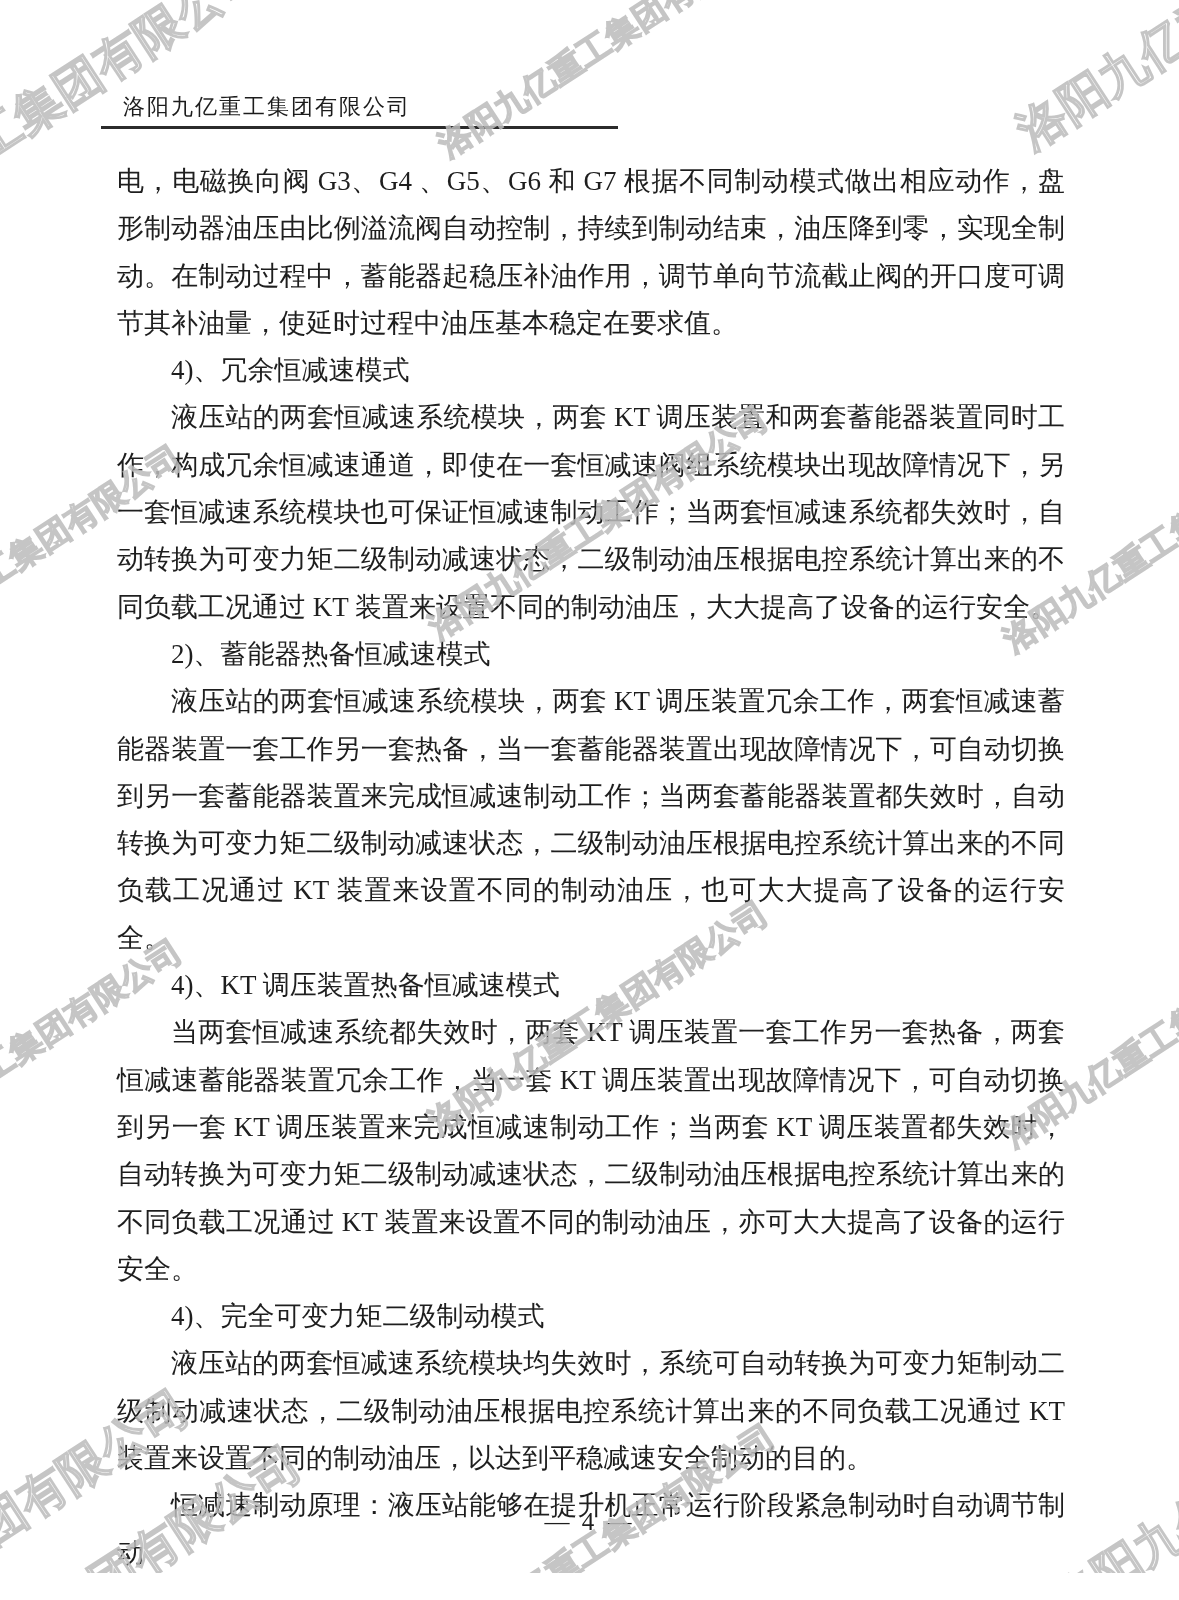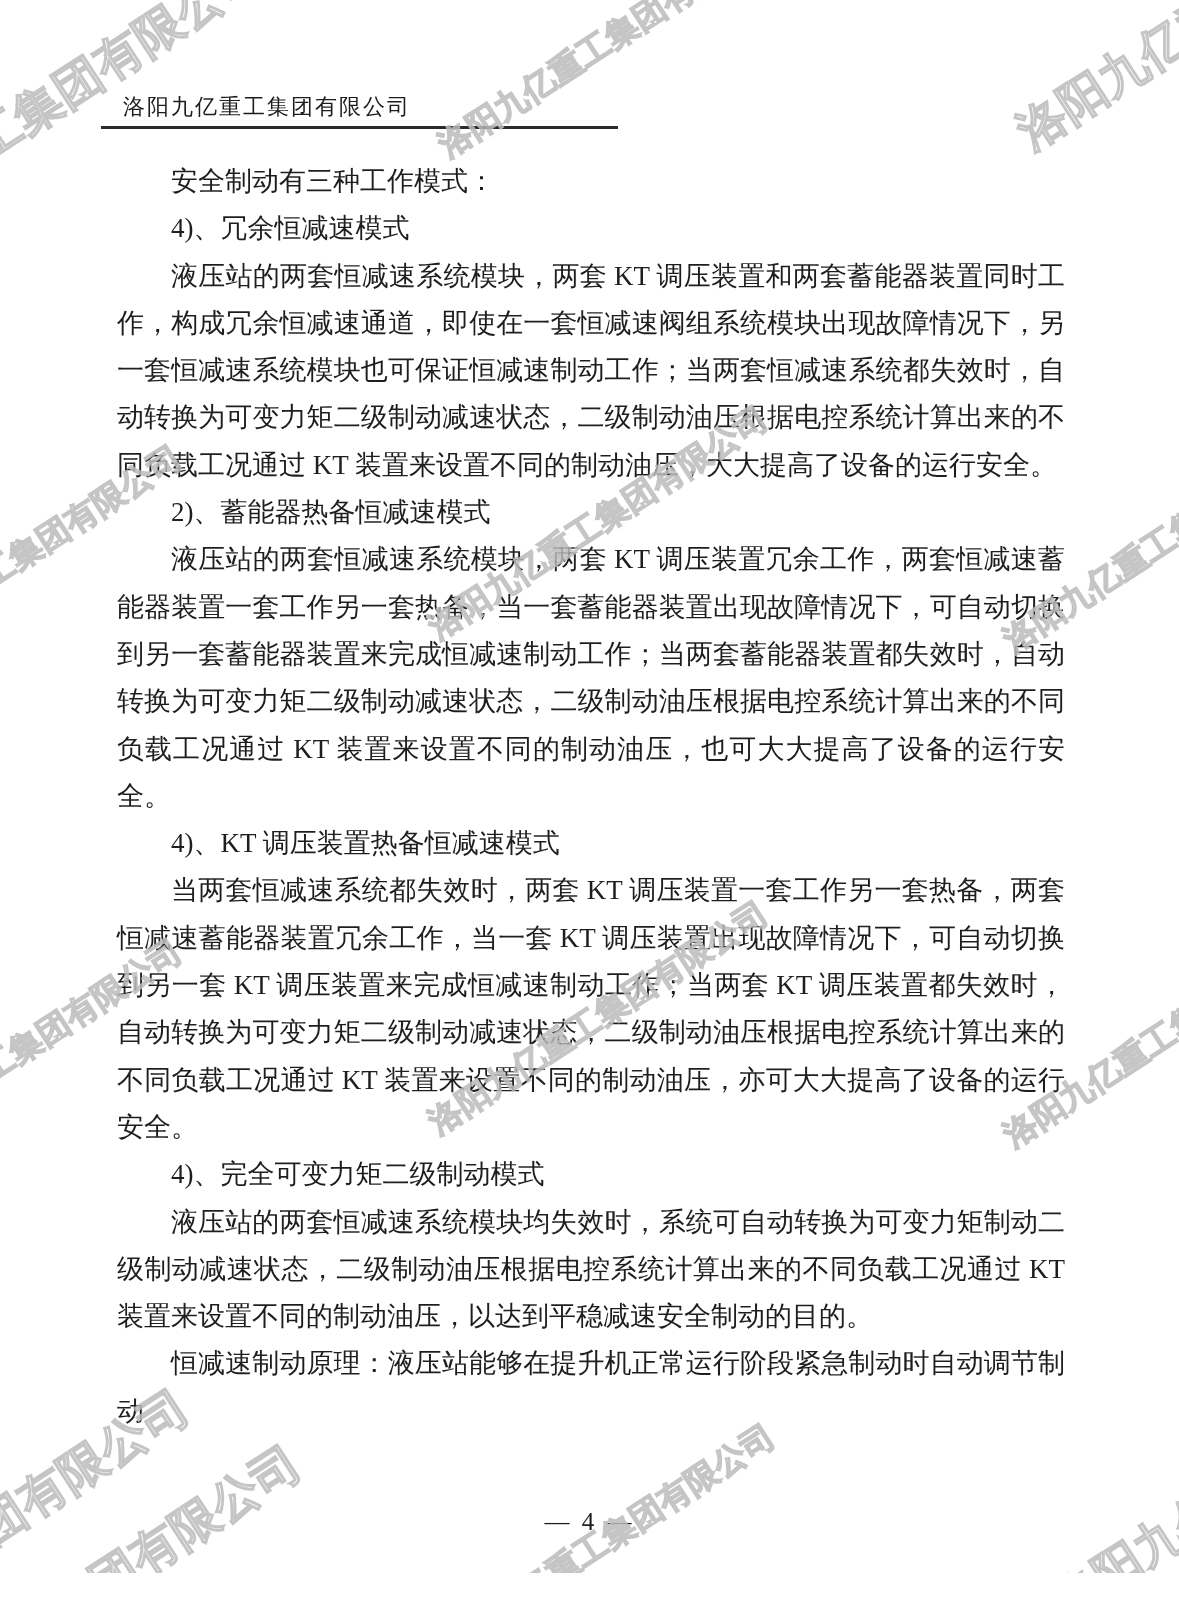--- a/index.html
+++ b/index.html
@@ -49,21 +49,21 @@
 </style>
 </head>
 <body>
 
 <div class="page">
 
   <div class="header-company">洛阳九亿重工集团有限公司</div>
   <div class="header-rule"></div>
 
   <div class="content">
-    <p class="para indent">安全制动有三种工作模式：</p>
+    <p class="para">电，电磁换向阀 G3、G4 、G5、G6 和 G7 根据不同制动模式做出相应动作，盘形制动器油压由比例溢流阀自动控制，持续到制动结束，油压降到零，实现全制动。在制动过程中，蓄能器起稳压补油作用，调节单向节流截止阀的开口度可调节其补油量，使延时过程中油压基本稳定在要求值。</p>
     <p class="para indent">4)、冗余恒减速模式</p>
     <p class="para indent">液压站的两套恒减速系统模块，两套 KT 调压装置和两套蓄能器装置同时工作，构成冗余恒减速通道，即使在一套恒减速阀组系统模块出现故障情况下，另一套恒减速系统模块也可保证恒减速制动工作；当两套恒减速系统都失效时，自动转换为可变力矩二级制动减速状态，二级制动油压根据电控系统计算出来的不同负载工况通过 KT 装置来设置不同的制动油压，大大提高了设备的运行安全。</p>
     <p class="para indent">2)、蓄能器热备恒减速模式</p>
     <p class="para indent">液压站的两套恒减速系统模块，两套 KT 调压装置冗余工作，两套恒减速蓄能器装置一套工作另一套热备，当一套蓄能器装置出现故障情况下，可自动切换到另一套蓄能器装置来完成恒减速制动工作；当两套蓄能器装置都失效时，自动转换为可变力矩二级制动减速状态，二级制动油压根据电控系统计算出来的不同负载工况通过 KT 装置来设置不同的制动油压，也可大大提高了设备的运行安全。</p>
     <p class="para indent">4)、KT 调压装置热备恒减速模式</p>
     <p class="para indent">当两套恒减速系统都失效时，两套 KT 调压装置一套工作另一套热备，两套恒减速蓄能器装置冗余工作，当一套 KT 调压装置出现故障情况下，可自动切换到另一套 KT 调压装置来完成恒减速制动工作；当两套 KT 调压装置都失效时，自动转换为可变力矩二级制动减速状态，二级制动油压根据电控系统计算出来的不同负载工况通过 KT 装置来设置不同的制动油压，亦可大大提高了设备的运行安全。</p>
     <p class="para indent">4)、完全可变力矩二级制动模式</p>
     <p class="para indent">液压站的两套恒减速系统模块均失效时，系统可自动转换为可变力矩制动二级制动减速状态，二级制动油压根据电控系统计算出来的不同负载工况通过 KT 装置来设置不同的制动油压，以达到平稳减速安全制动的目的。</p>
     <p class="para indent">恒减速制动原理：液压站能够在提升机正常运行阶段紧急制动时自动调节制动</p>
   </div>

